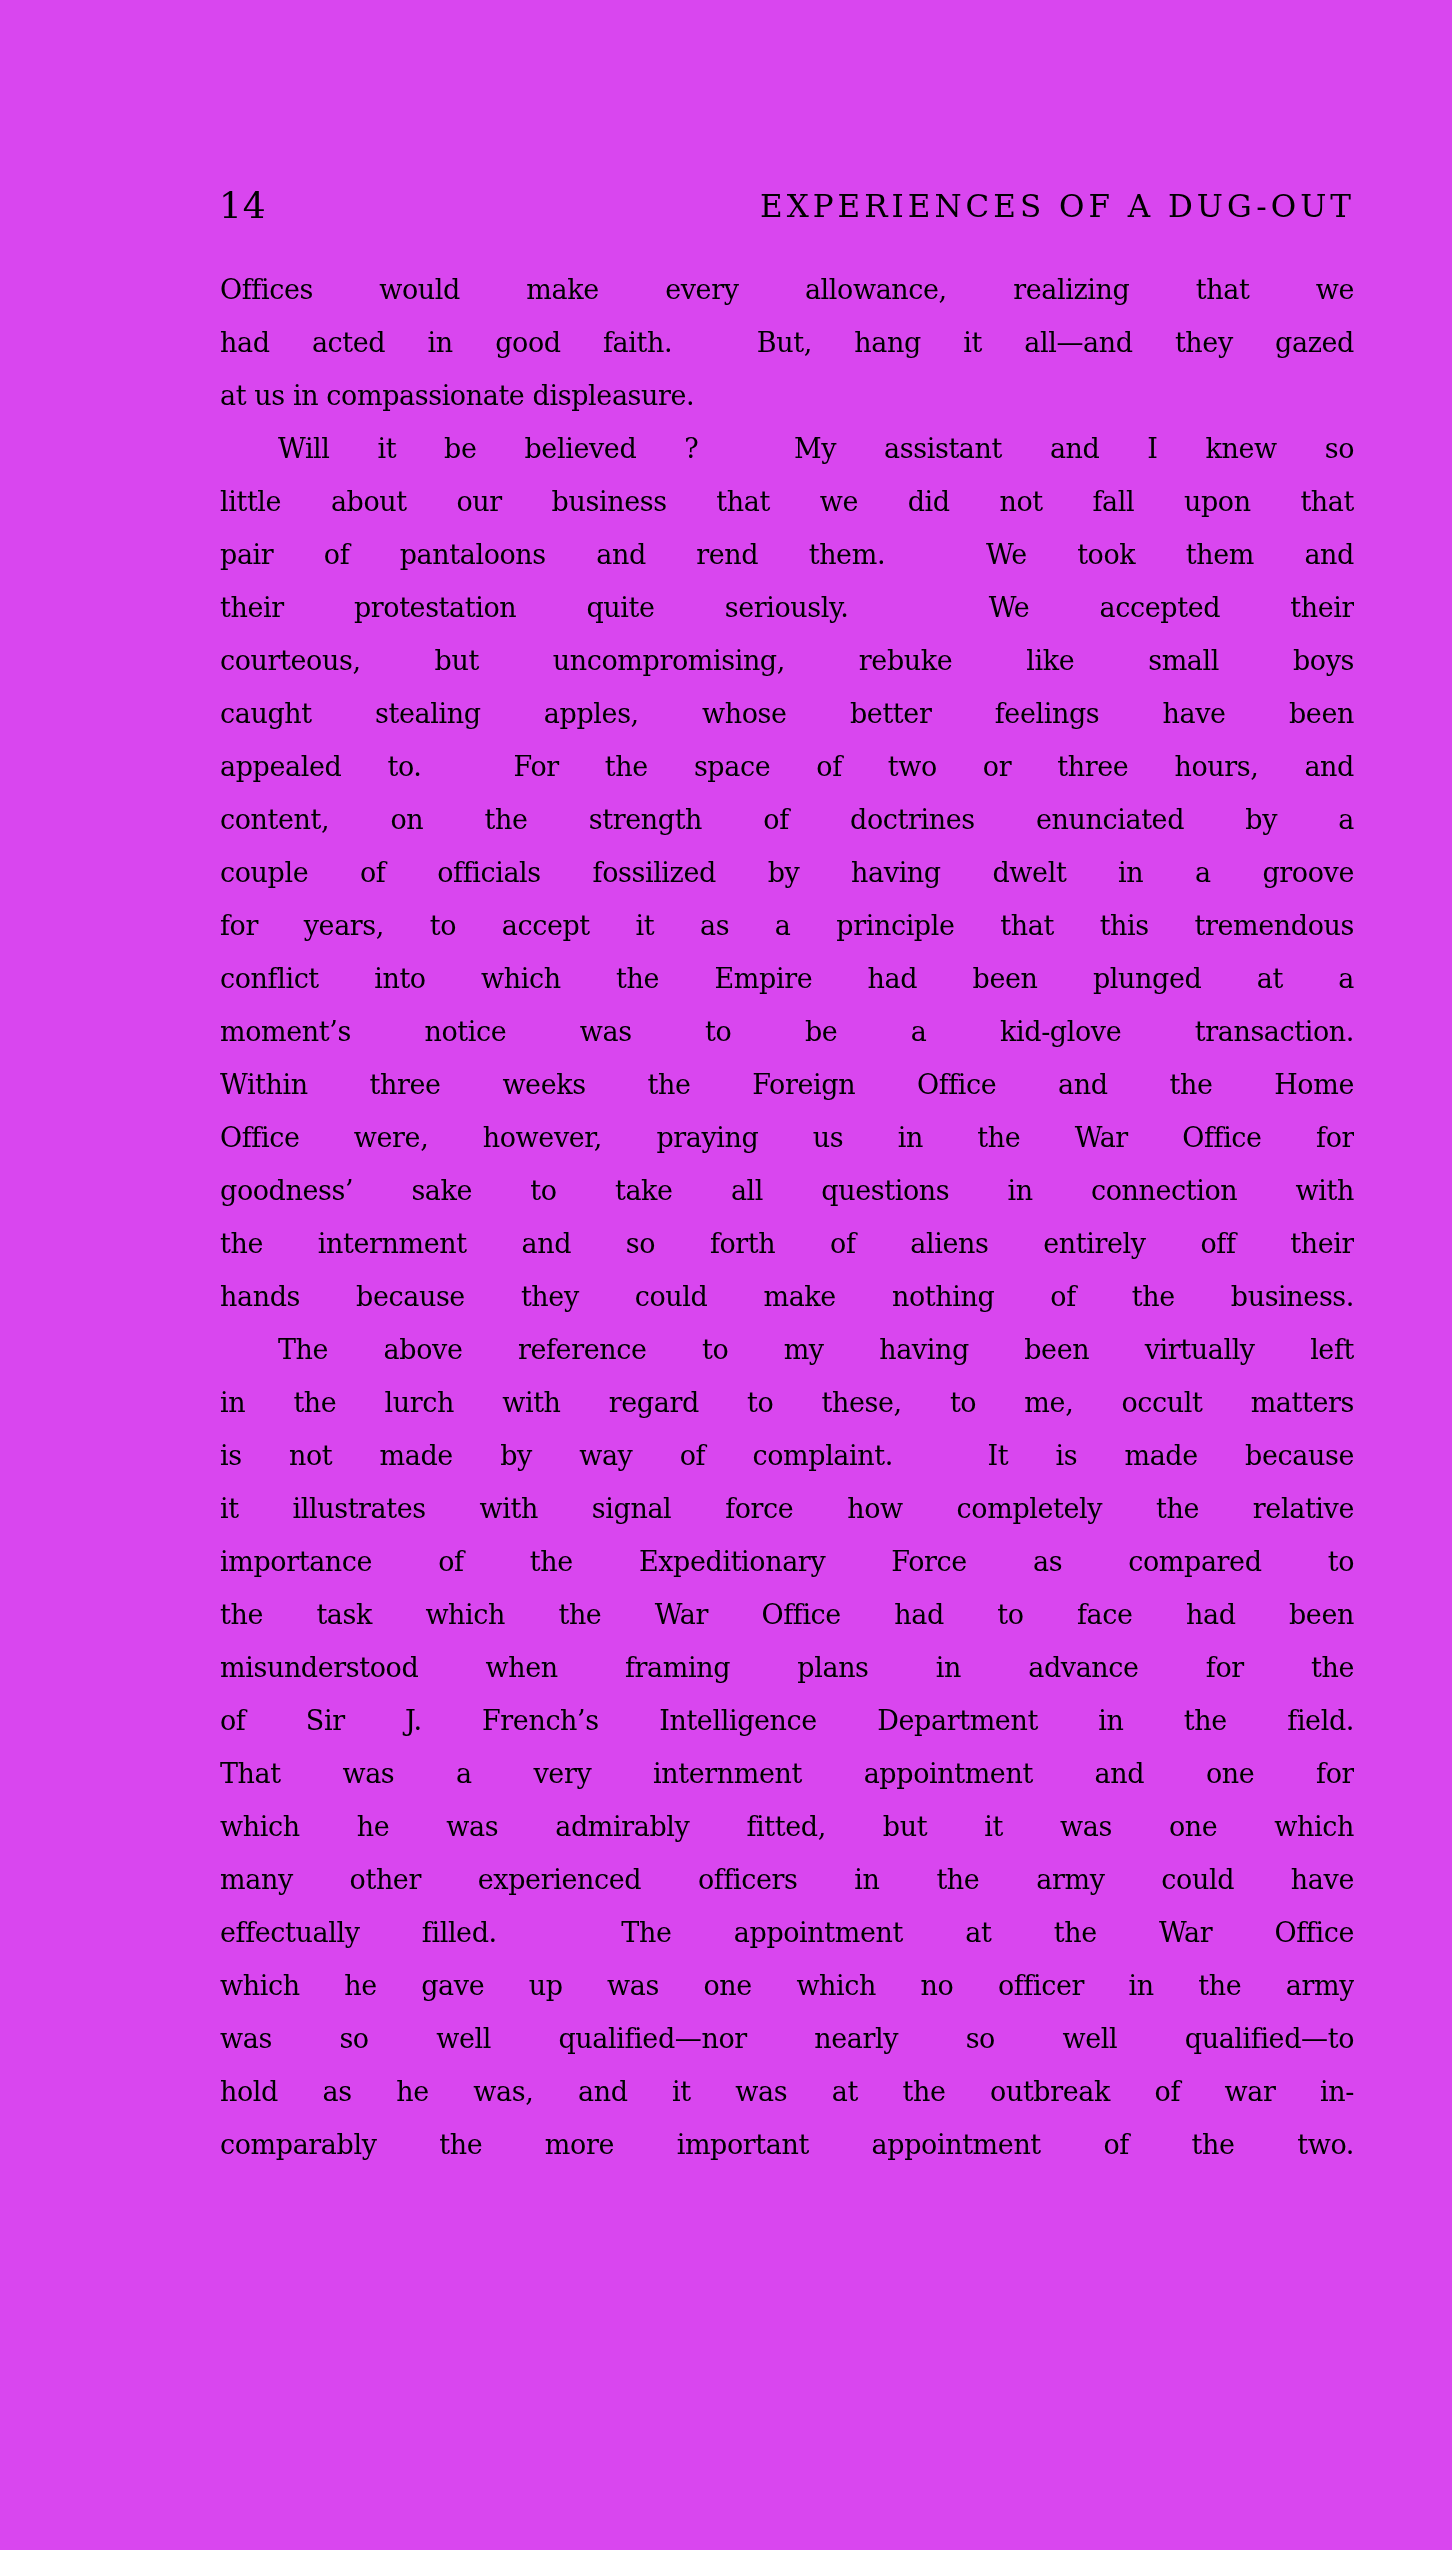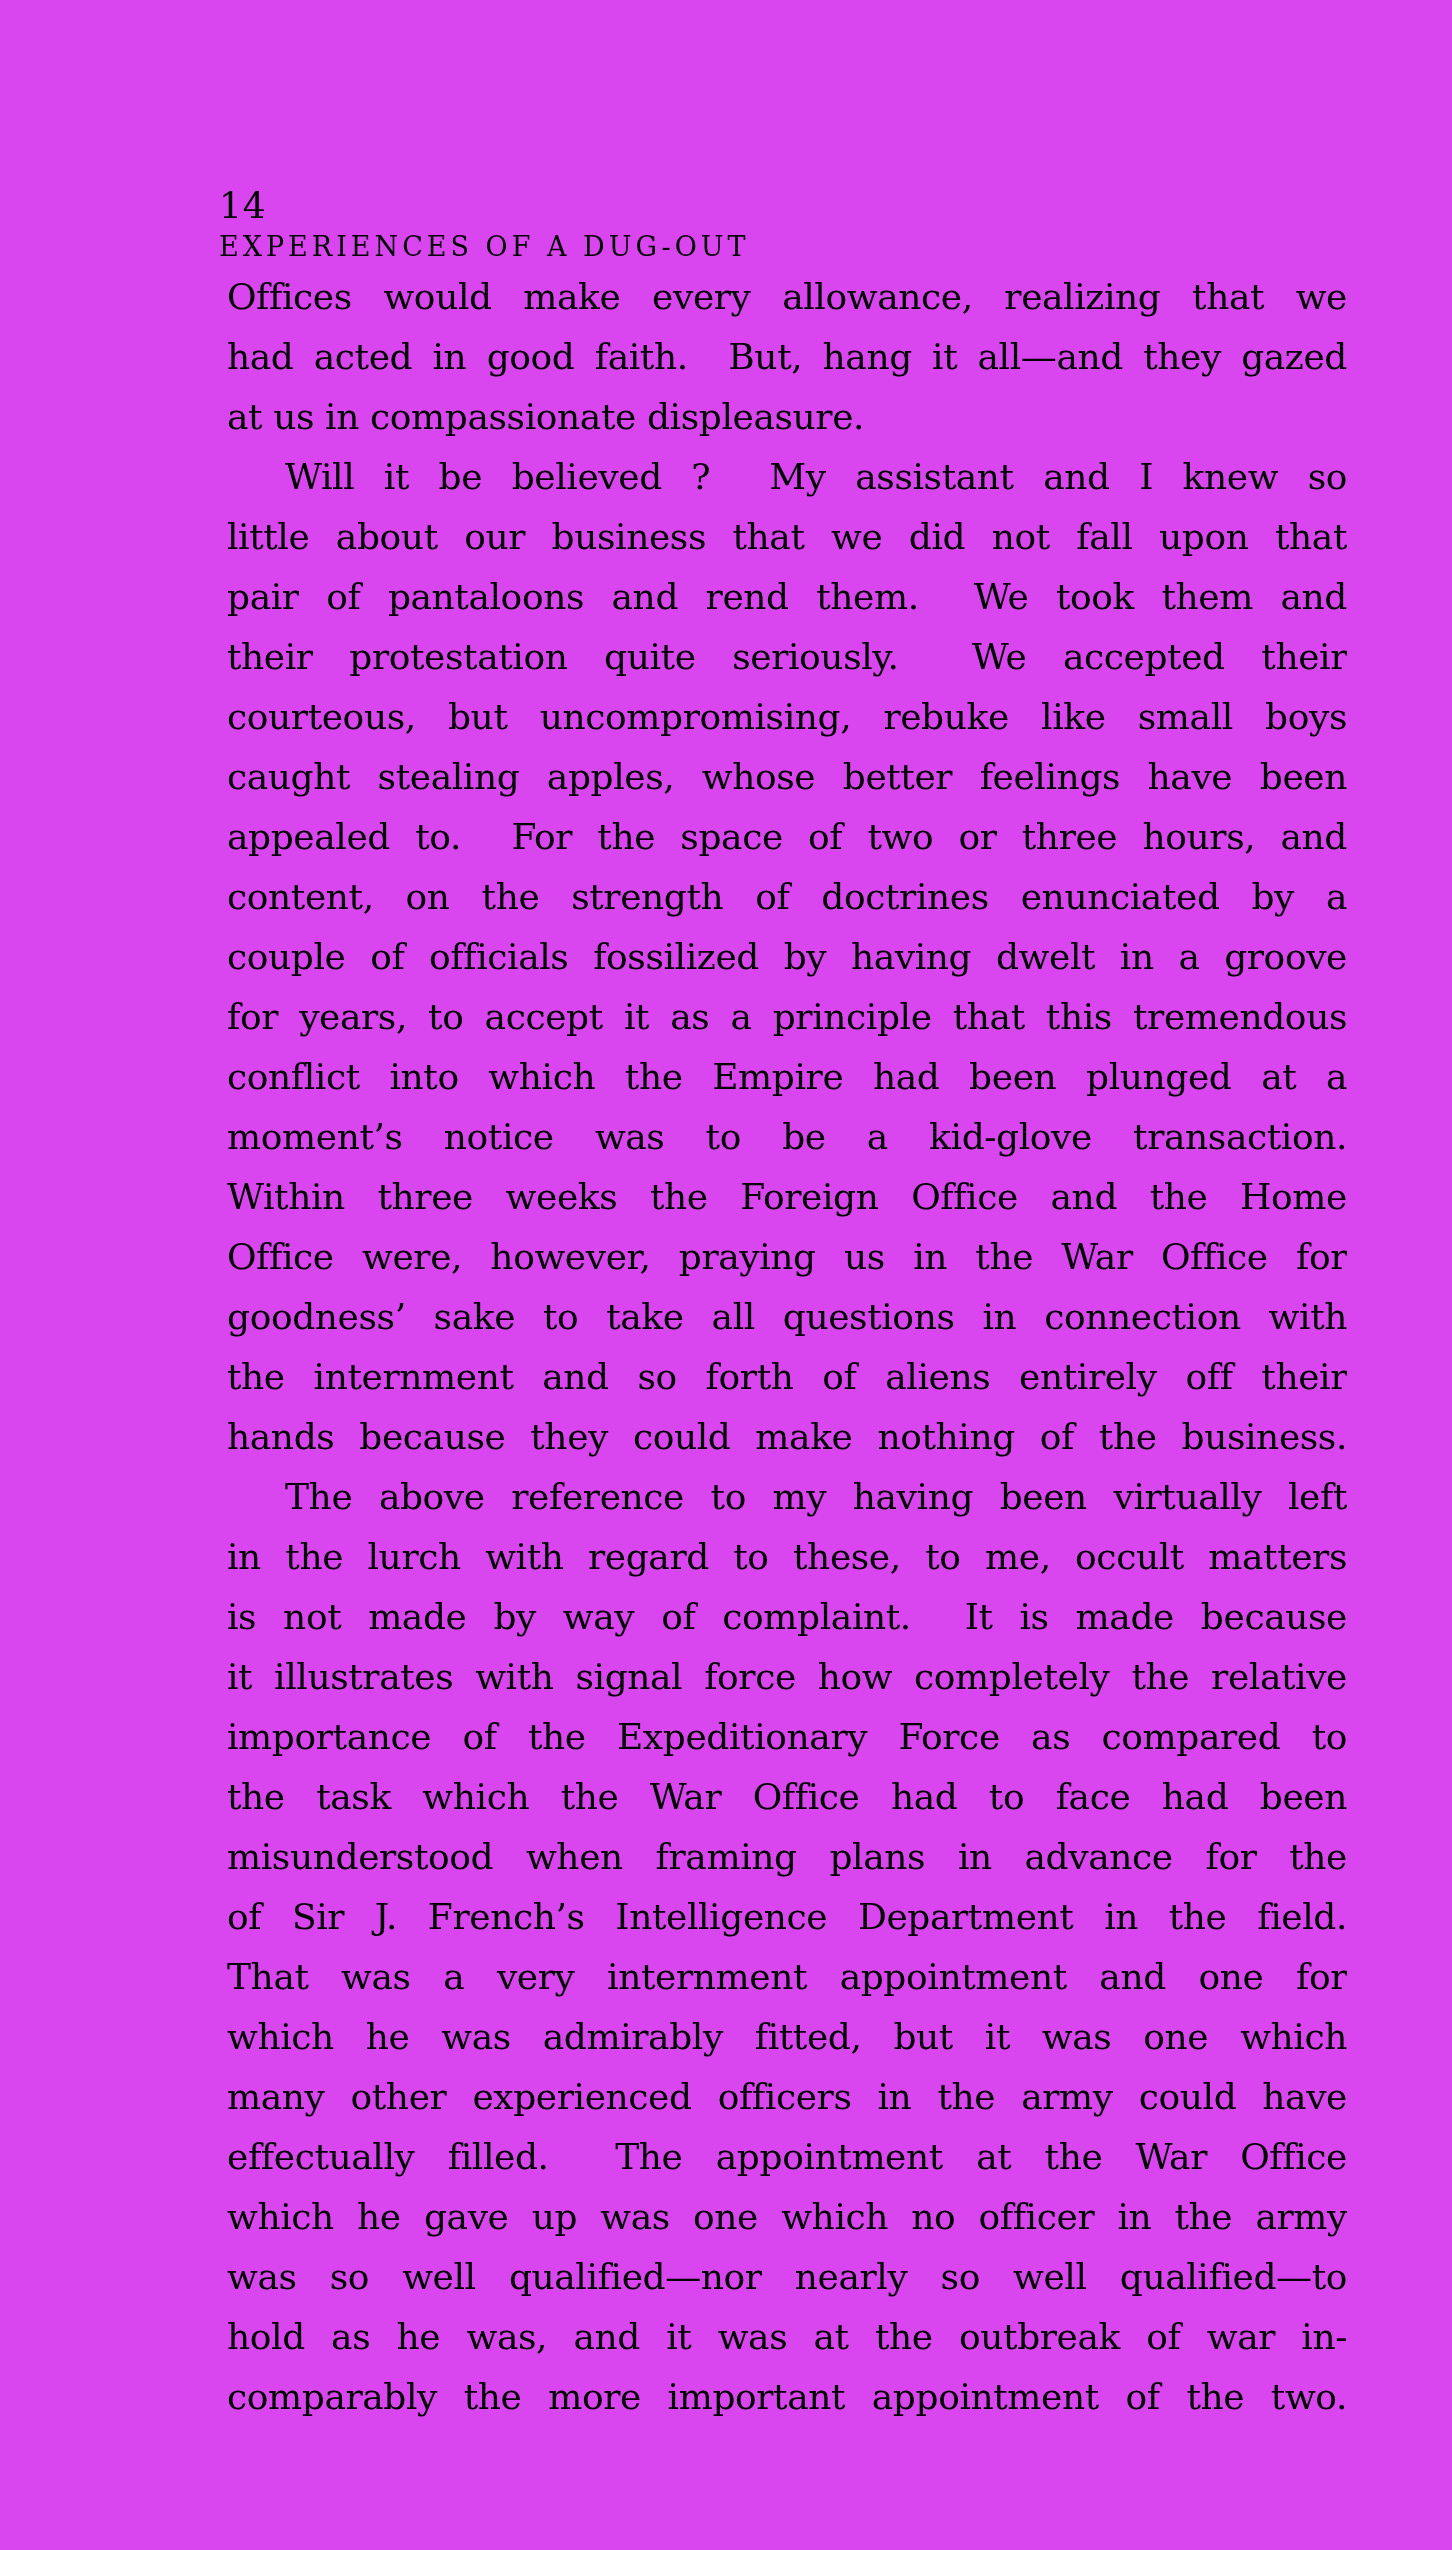--- a/index.html
+++ b/index.html
@@ -27,42 +27,41 @@
   .folio {
     position: absolute;
     left: 0;
     top: 0;
     font-size: 36px;
     line-height: 52px;
     letter-spacing: 0.8px;
   }
   .running-title {
     display: block;
-    text-align: left;
-    font-size: 27px;
+    text-align: right;
+    font-size: 31px;
     letter-spacing: 4px;
     line-height: 52px;
     white-space: nowrap;
-    margin-top: 41px;
   }
   .body-text {
     position: absolute;
     left: 219px;
     top: 263px;
     width: 1136px;
   }
   .line {
     height: 52px;
     line-height: 52px;
-    font-size: 36px;
+    font-size: 27px;
     letter-spacing: -0.4px;
     overflow: hidden;
     text-align: justify;
     text-align-last: justify;
-    margin: 8px;
+    margin: 1px;
   }
   .line.left {
     text-align-last: left;
   }
   .line.indent {
     text-indent: 58px;
   }
 </style>
 </head>
 <body>

